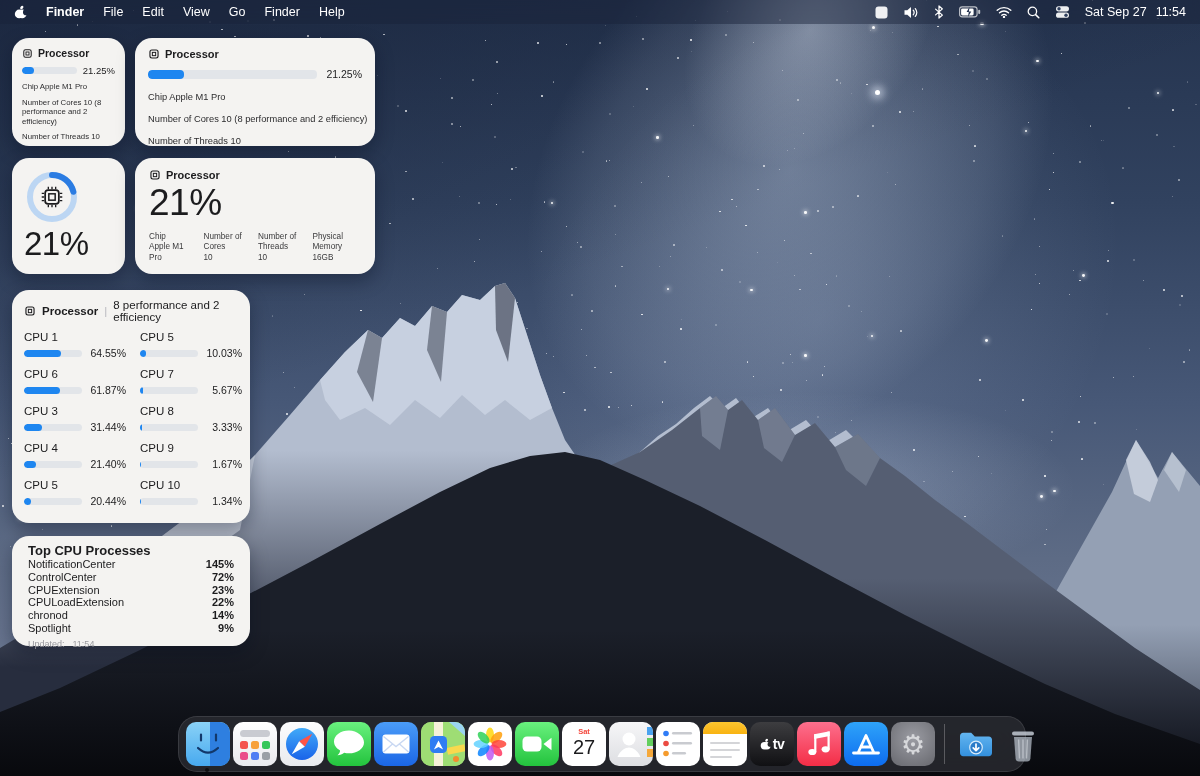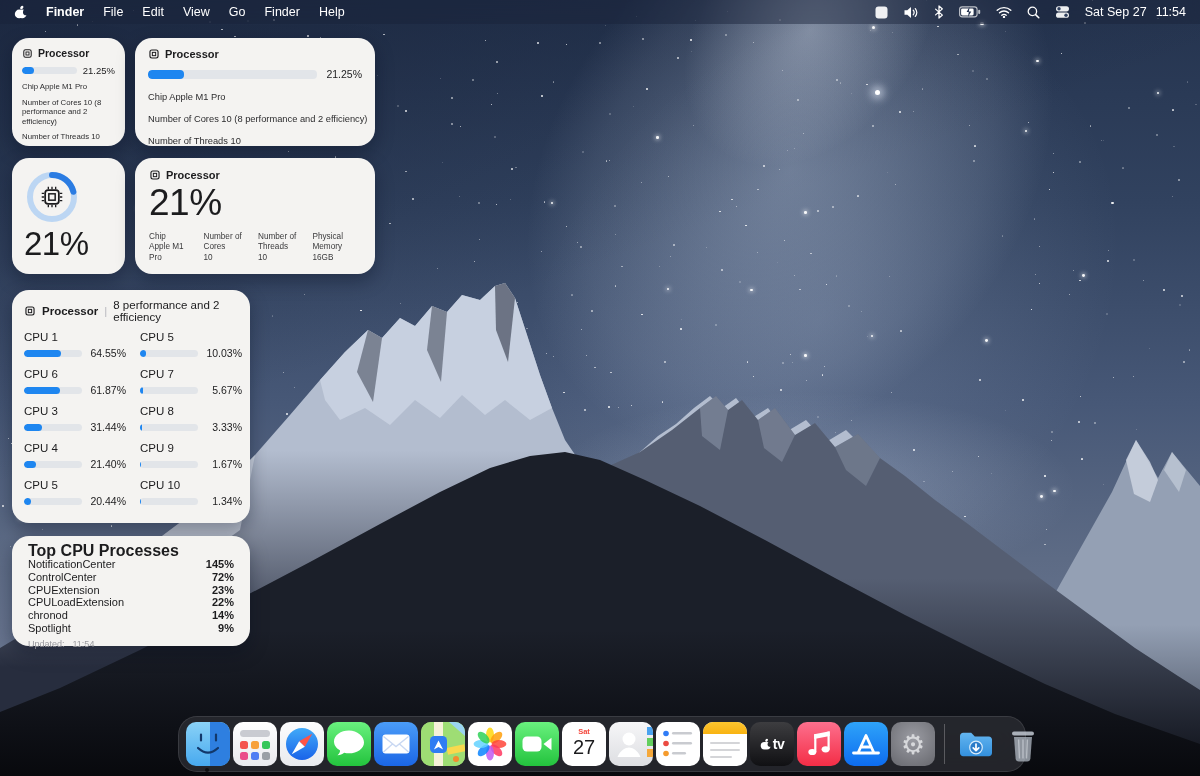--- a/index.html
+++ b/index.html
@@ -78,21 +78,21 @@
   #w5 .w-sub{font-weight:400;}
   #w5 .w-div{color:#b9b9be;font-weight:400;}
   #cpu-grid{display:grid;grid-template-columns:102px 102px;column-gap:14px;margin-top:8px;}
   .cpu-row{margin-bottom:9px;}
   .cpu-name{font-size:11.5px;margin-bottom:4px;}
   .cpu-bar-row{display:flex;align-items:center;gap:6px;}
   .cpu-bar-row .bar{height:7px;}
   .cpu-pct{font-size:10.5px;width:38px;text-align:right;white-space:nowrap;}
 
   #w6{left:12px;top:536px;width:238px;height:110px;padding:8px 16px 6px;}
-  #w6 .t{font-size:16px;font-weight:700;line-height:14px;}
+  #w6 .t{font-size:13px;font-weight:700;line-height:14px;}
   .proc-row{display:flex;justify-content:space-between;font-size:11px;line-height:12.8px;}
   .proc-row b{font-weight:700;}
   #updated{display:flex;gap:8px;color:#98989d;font-size:9px;margin-top:4px;}
 
   
   #dock{left:178px;top:716px;width:848px;height:56px;border-radius:19px;
     background:rgba(48,50,56,.66);-webkit-backdrop-filter:blur(14px);backdrop-filter:blur(14px);
     border:1px solid rgba(255,255,255,.10);box-sizing:border-box;
     display:flex;align-items:center;padding:0 7px;gap:3px;}
   .di{width:44px;height:44px;border-radius:10px;position:relative;flex:0 0 auto;overflow:hidden;}

